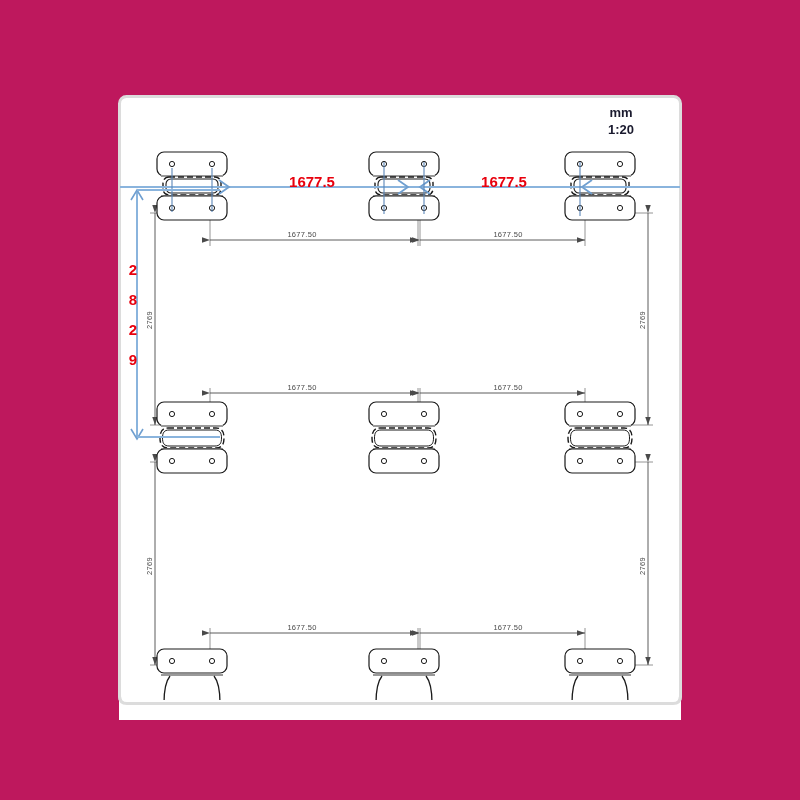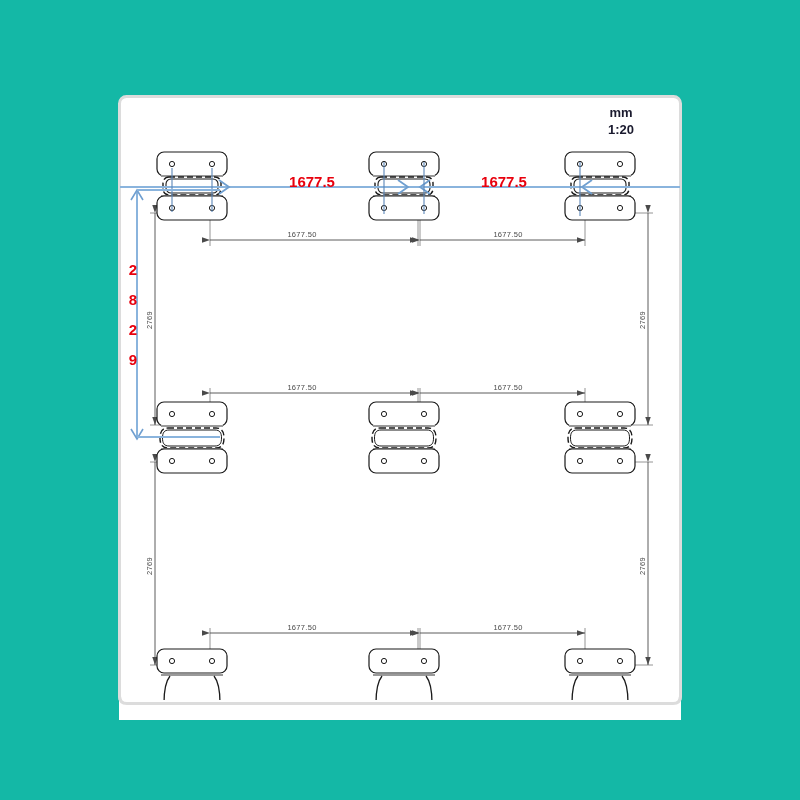--- a/index.html
+++ b/index.html
@@ -10,21 +10,21 @@
   body {
     width: 800px;
     height: 800px;
     font-family: "Liberation Sans", sans-serif;
     overflow: hidden;
   }
   #stage {
     position: relative;
     width: 800px;
     height: 800px;
-    background: #14b8a6;
+    background: #be185d;
   }
   #drawing-svg {
     position: absolute;
     left: 0;
     top: 0;
     width: 800px;
     height: 800px;
     display: block;
   }
   .unit-label {

